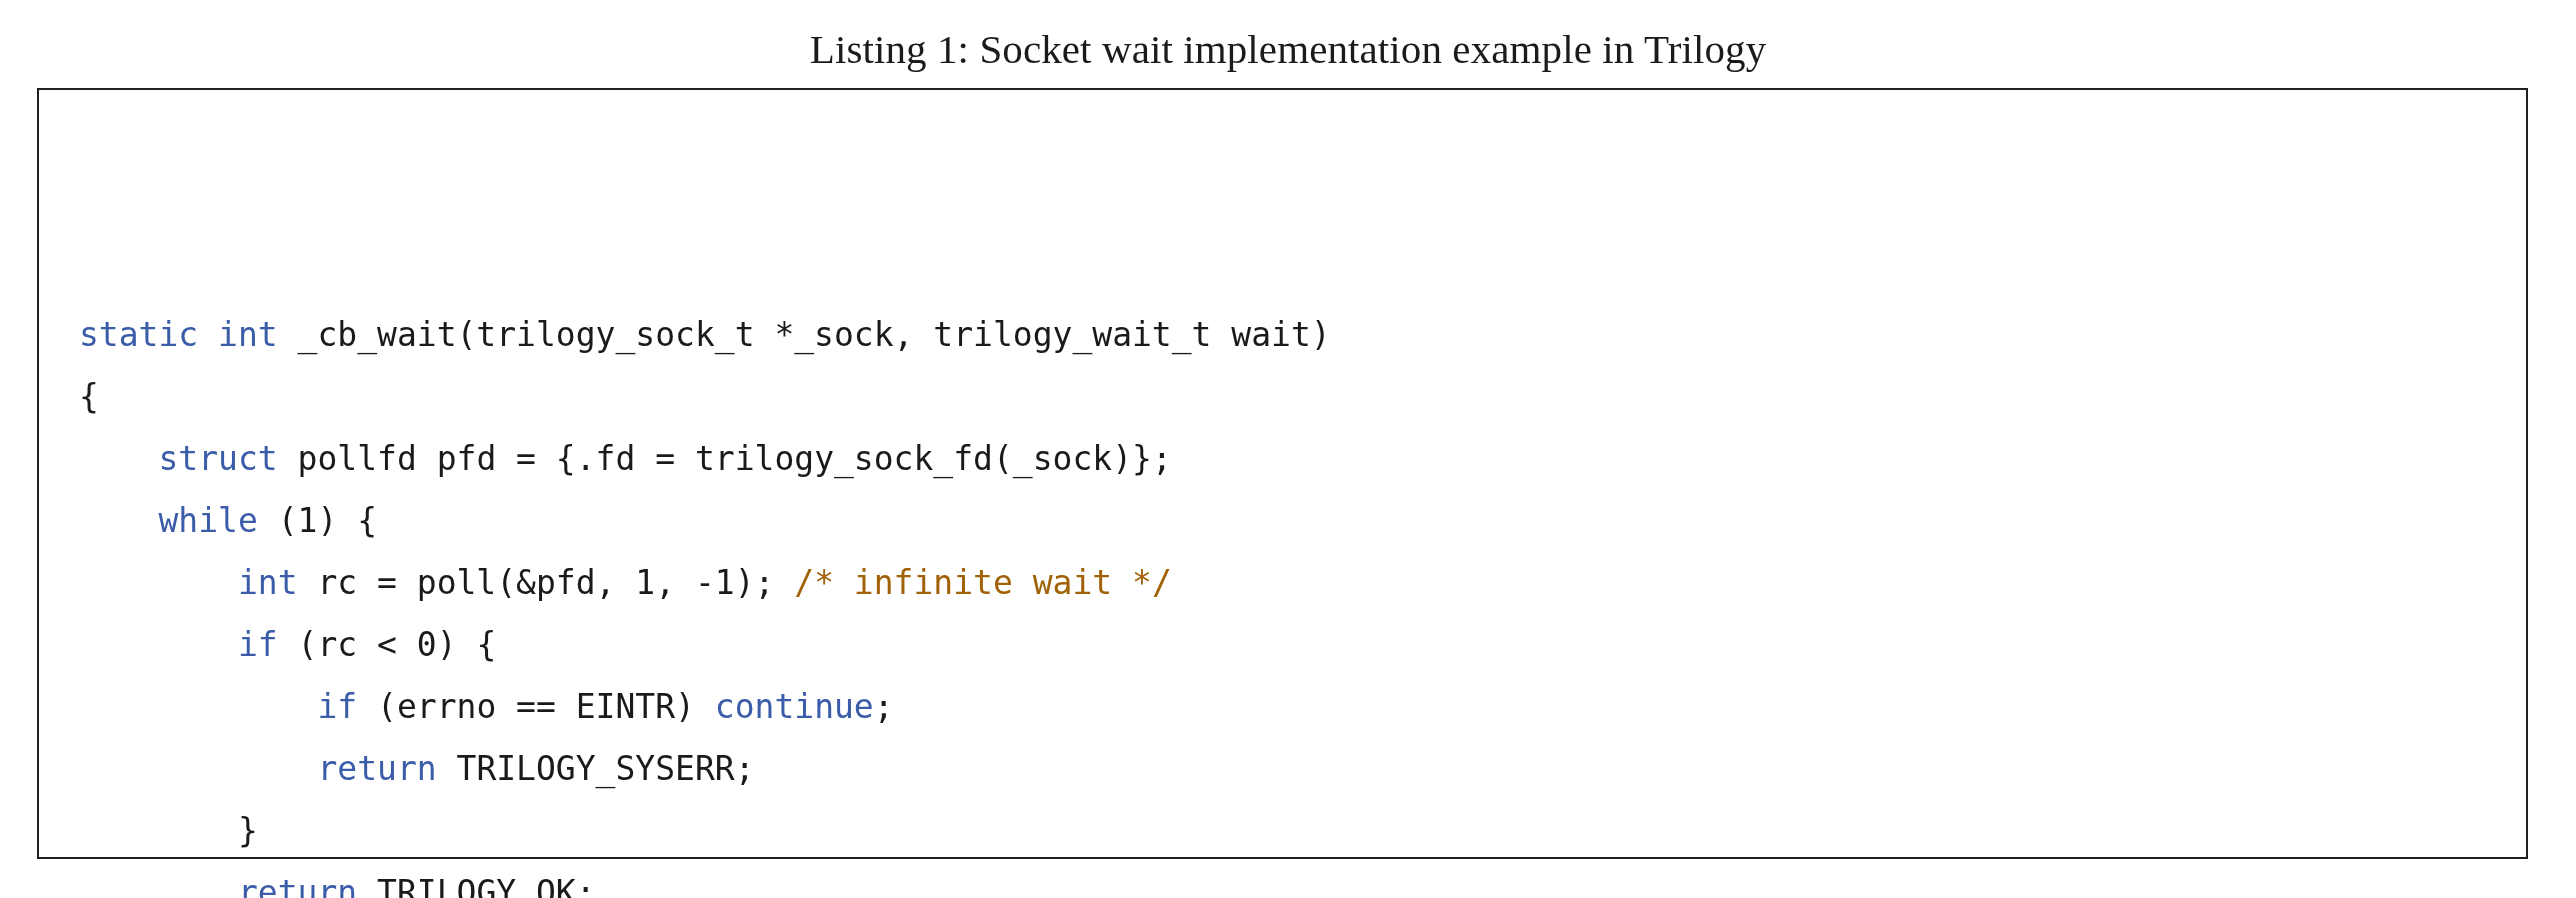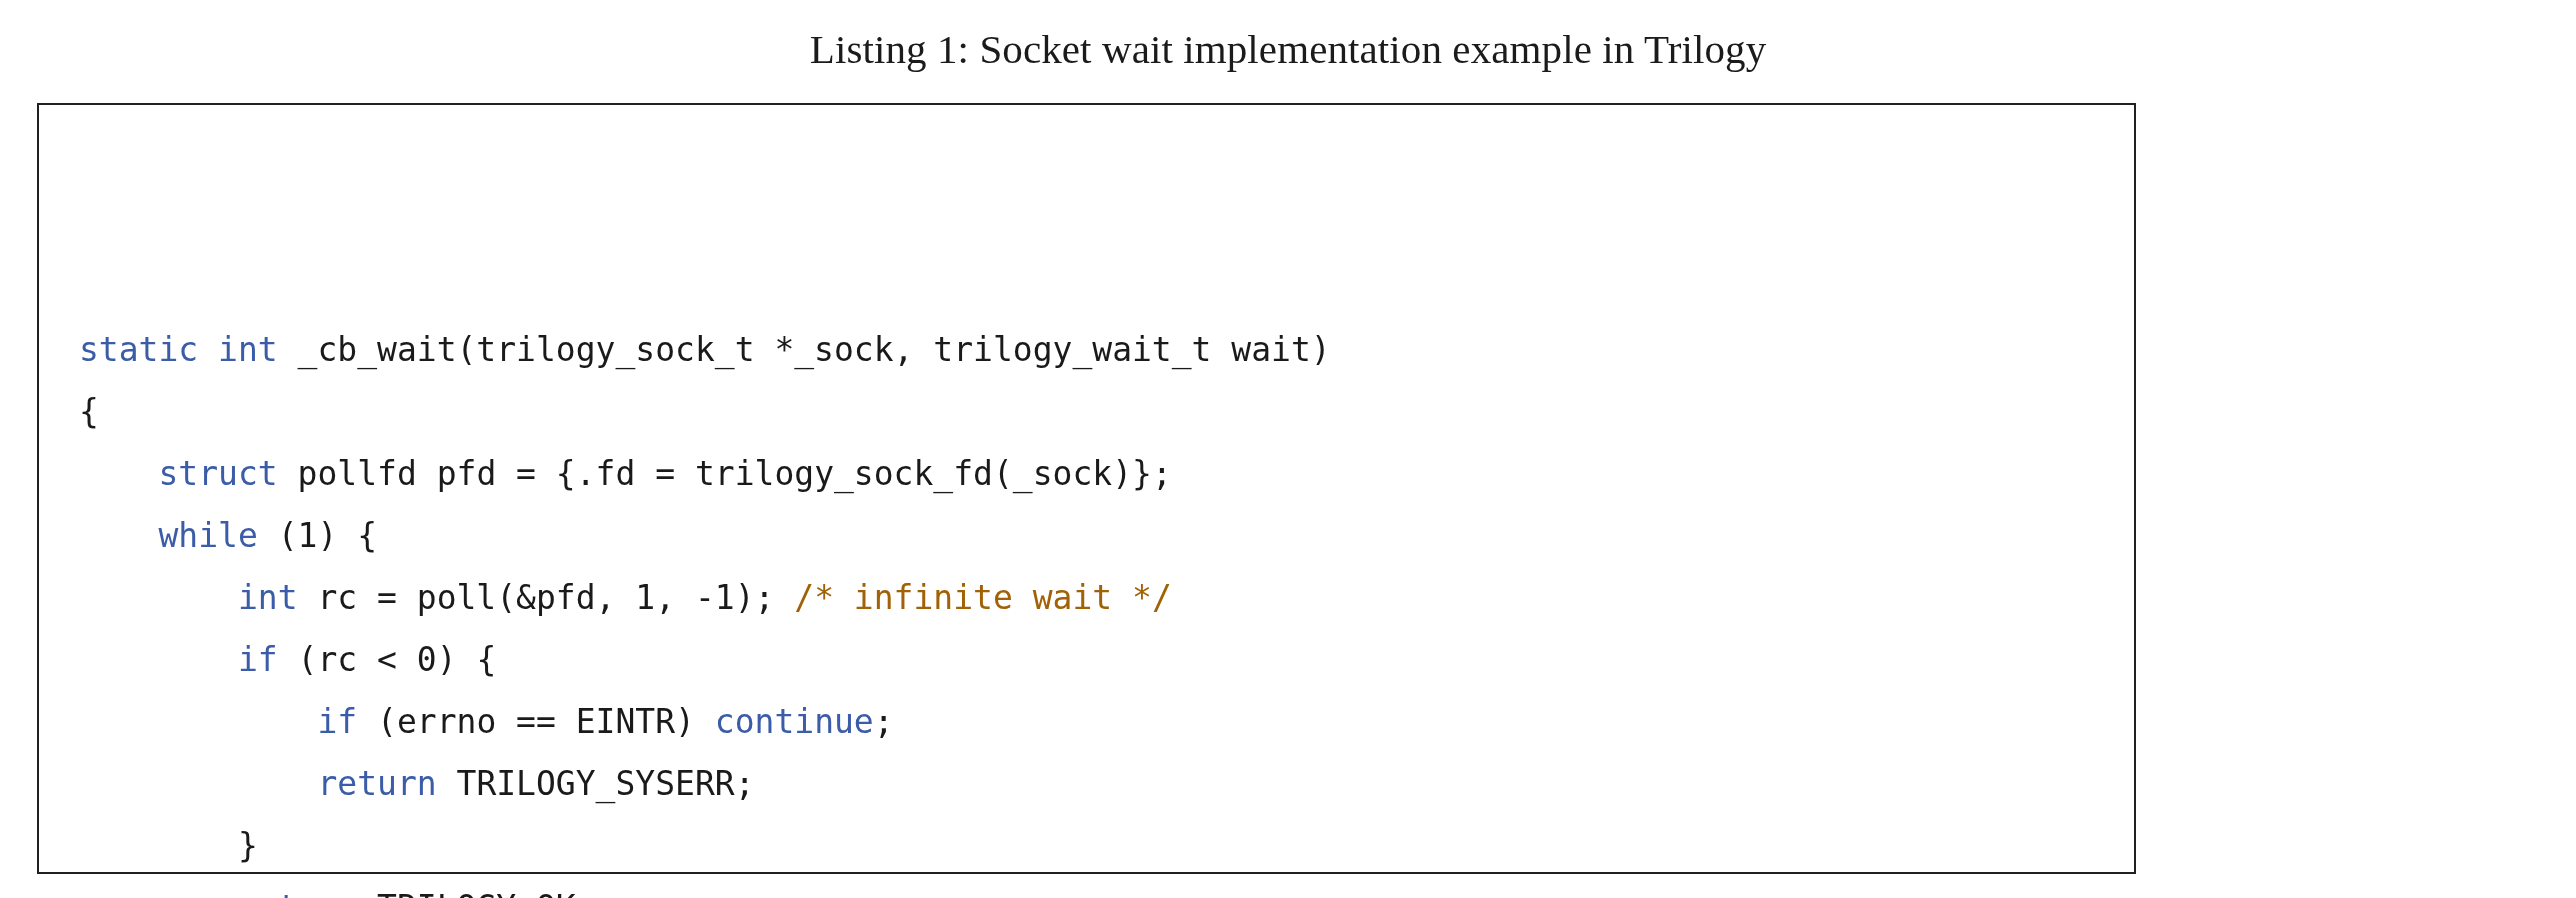--- a/index.html
+++ b/index.html
@@ -34,22 +34,22 @@
     line-height: 49px;
     color: #1b1b1b;
     letter-spacing: 0.1px;
     white-space: nowrap;
   }
 
   
   .code-frame {
     position: absolute;
     left: 37px;
-    top: 103px;
-    width: 2099px;
+    top: 88px;
+    width: 2491px;
     height: 771px;
     box-sizing: border-box;
     border: 2.7px solid #211f1f;
     background: #ffffff;
   }
 
   .code-body {
     position: absolute;
     left: 0;
     top: 0;

